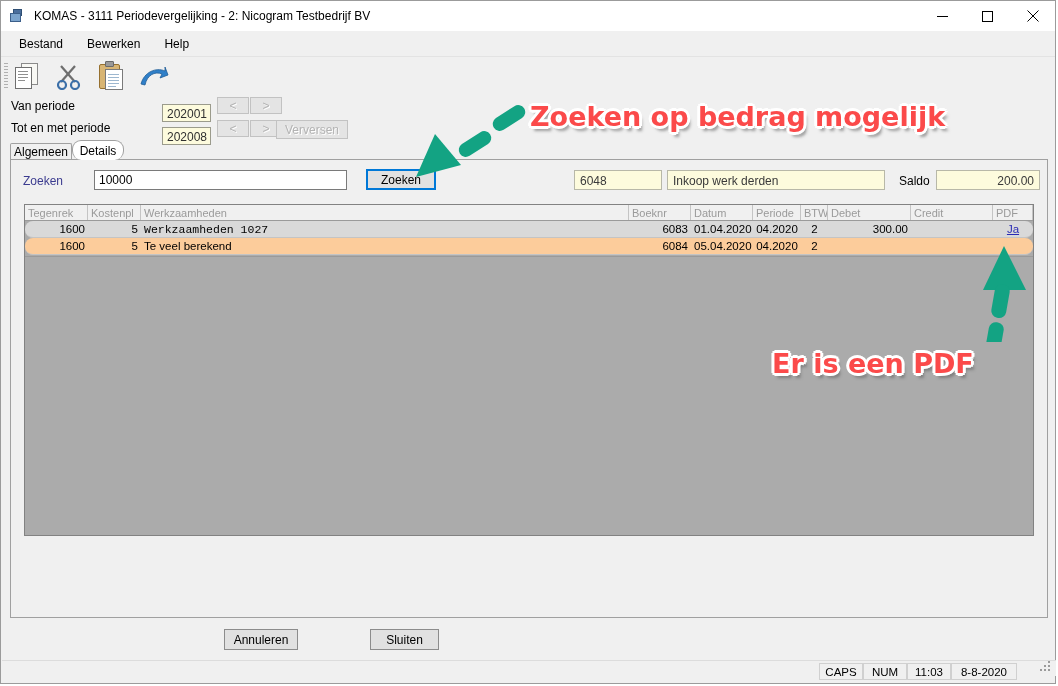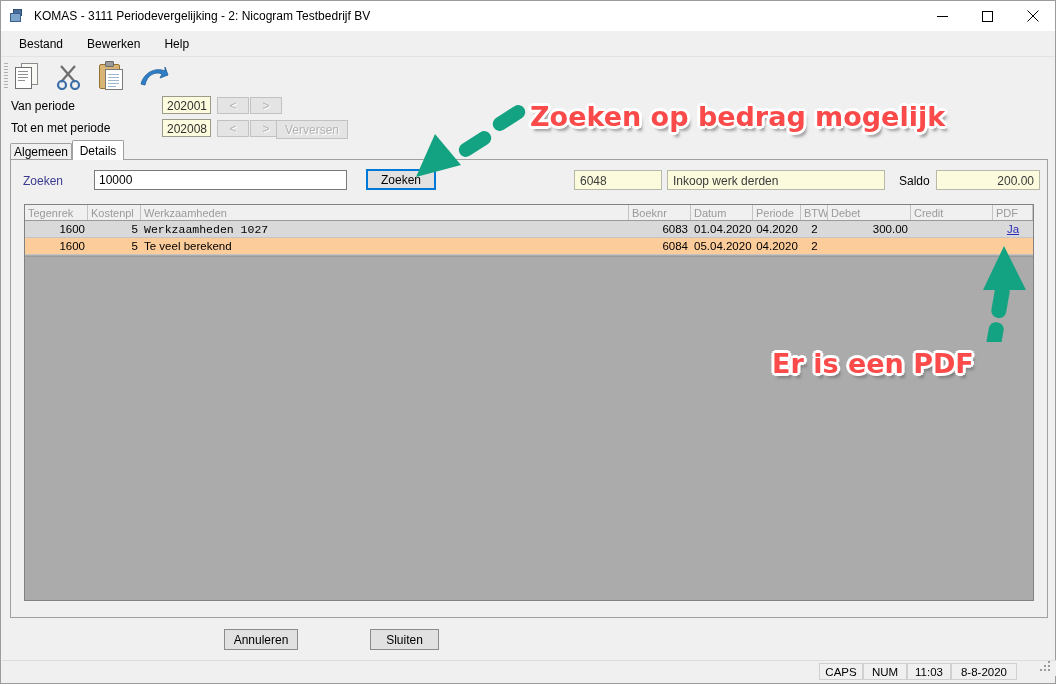--- a/index.html
+++ b/index.html
@@ -133,20 +133,21 @@
     position: absolute; font-size: 12px; color: #000;
   }
   .fld-yellow {
     position: absolute;
     background: #fdfbdd;
     border: 1px solid #9b9b8c;
     box-sizing: border-box;
     font-size: 12px; color: #303030;
     padding: 2px 4px;
     font-family: "Liberation Sans", sans-serif;
+    margin-top: 8px;
   }
   .btn-dis {
     position: absolute;
     background: #e4e4e4;
     border: 1px solid #c2c2c2;
     box-sizing: border-box;
     color: #b3b3b3;
     font-size: 12px;
     display: flex; align-items: center; justify-content: center;
     text-shadow: 1px 1px 0 #ffffff;
@@ -164,20 +165,21 @@
     border-bottom: none;
     box-sizing: border-box;
     font-size: 12px; color: #000;
     display: flex; align-items: center; justify-content: center;
     border-radius: 2px 2px 0 0;
   }
   .tab.active {
     background: #ffffff;
     border-color: #a0a0a0;
     z-index: 3;
+    border-radius: 9px;
   }
 
   
   .tabpage {
     position: absolute; left: 9px; top: 158px;
     width: 1038px; height: 459px;
     background: #f0f0f0;
     border: 1px solid #a0a0a0;
     box-sizing: border-box;
   }
@@ -210,21 +212,21 @@
     box-sizing: border-box;
     font-size: 12px; color: #3a3a3a;
     padding: 3px 5px;
     font-family: "Liberation Sans", sans-serif;
   }
   .fld-ro.right { text-align: right; }
 
   
   .grid {
     position: absolute; left: 13px; top: 44px;
-    width: 1010px; height: 397px;
+    width: 1010px; height: 332px;
     background: #ababab;
     border: 1px solid #828282;
     box-sizing: border-box;
     overflow: hidden;
   }
   .grid-header {
     display: flex; height: 16px;
     background: #f0f0f0;
     border-bottom: 1px solid #9a9a9a;
     box-sizing: border-box;
@@ -234,20 +236,21 @@
     border-right: 1px solid #c4c4c4;
     box-sizing: border-box;
     padding: 1px 3px 0 3px;
     overflow: hidden; white-space: nowrap;
     line-height: 14px;
   }
   .grow {
     display: flex; height: 17px;
     box-sizing: border-box;
     border-bottom: 1px solid #c4c4c4;
+    border-radius: 8px;
   }
   .grow.r0 { background: #d9d9d9; }
   .grow.r1 { background: #fccc9b; }
   .gc {
     font-size: 11.5px; color: #000;
     box-sizing: border-box;
     padding: 1px 3px 0 3px;
     overflow: hidden; white-space: nowrap;
     line-height: 15px;
   }

